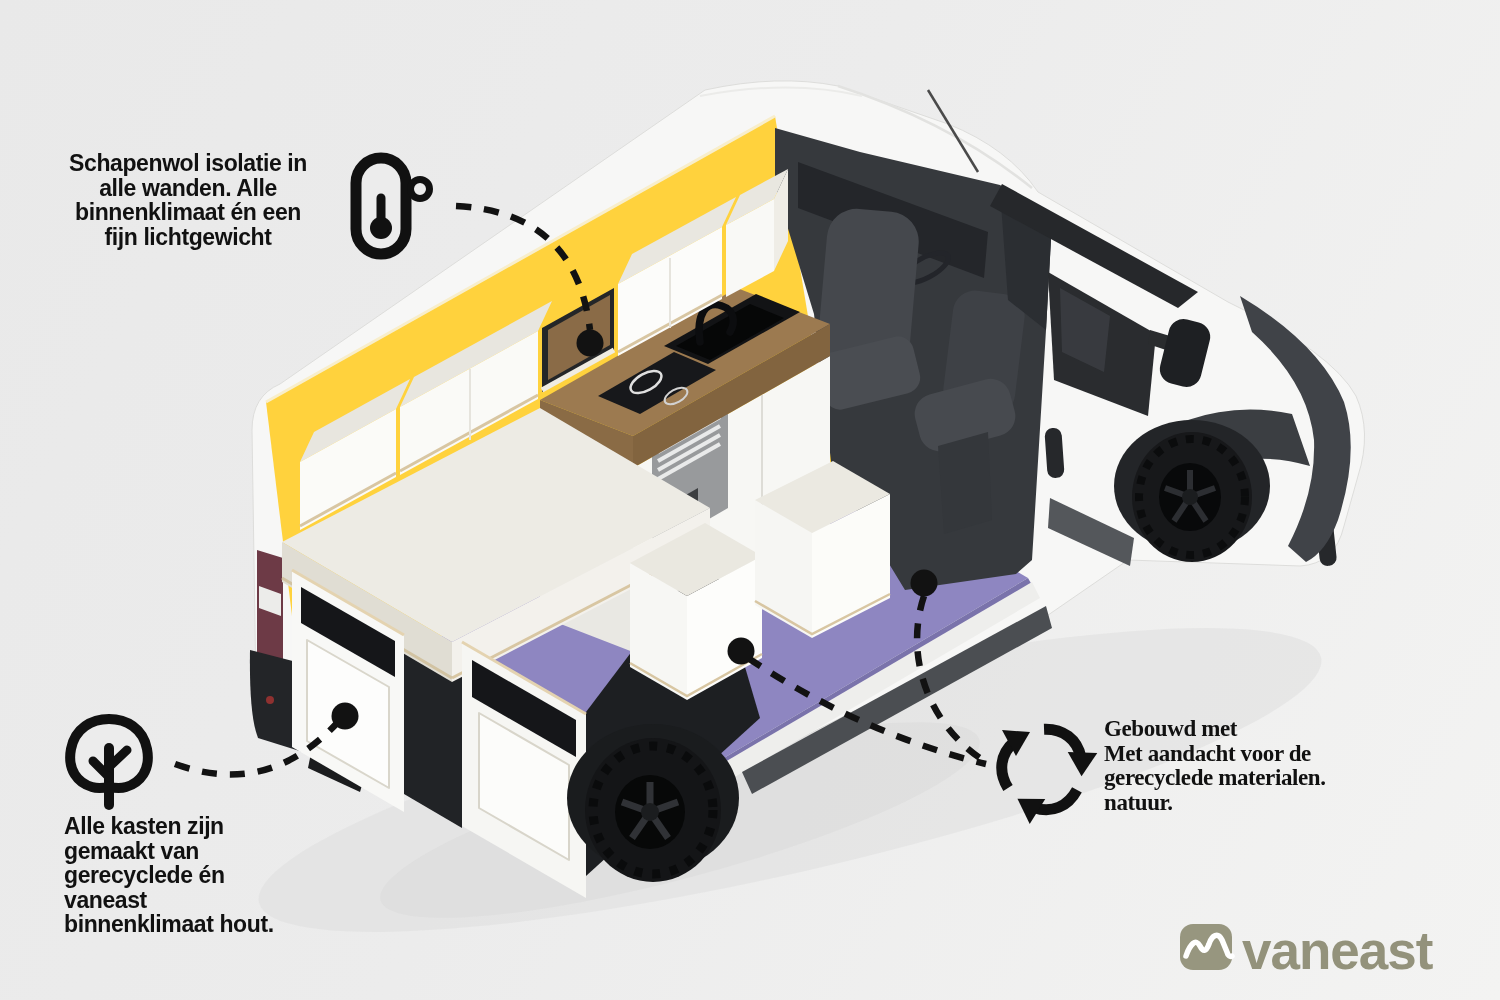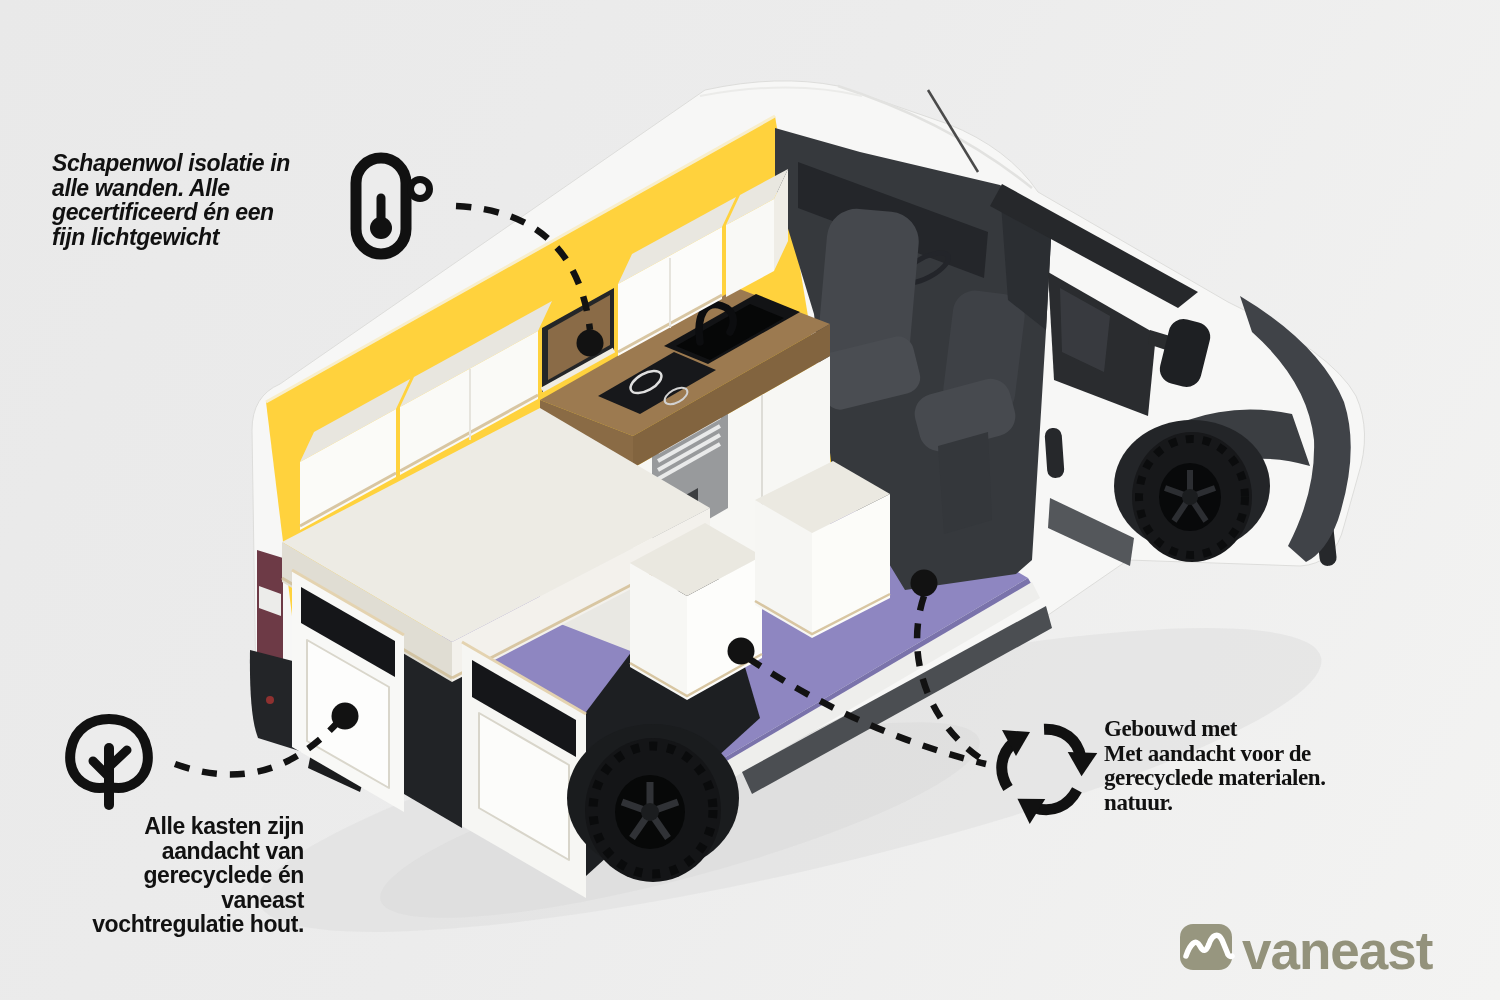--- a/index.html
+++ b/index.html
@@ -7,22 +7,22 @@
     position:relative;width:1500px;height:1000px;overflow:hidden;
     background:linear-gradient(118deg,#e9e9e9 0%,#ececec 45%,#f3f3f2 100%);
     font-family:"Liberation Sans",sans-serif;
   }
   .scene{position:absolute;left:0;top:0;width:1500px;height:1000px;display:block;}
   .caption{
     position:absolute;color:#111;font-weight:700;font-size:23px;line-height:24.6px;
     letter-spacing:-0.4px;
   }
   .caption span{display:block;}
-  .cap-insulation{left:52px;top:151px;width:272px;text-align:left;font-style:italic;}
-  .cap-wood{left:64px;top:814px;width:240px;text-align:right;}
+  .cap-insulation{left:52px;top:151px;width:272px;text-align:center;}
+  .cap-wood{left:64px;top:814px;width:240px;text-align:left;}
   .cap-recycled{left:1104px;top:717px;width:310px;text-align:left;font-family:Liberation Serif, serif;}
 </style>
 </head>
 <body>
 
 <div class="stage">
 
 <svg class="scene" viewBox="0 0 1500 1000">
 
   <g>
@@ -240,30 +240,30 @@
   <g class="logo-svg">
     <rect x="1180" y="924" width="52" height="46" rx="13" fill="#97967f"></rect>
     <path d="M1186,956 C1190,944 1196,938 1200,946 C1203,952 1206,952 1209,944 C1212,935 1218,932 1222,940 L1227,952 C1228,956 1230,957 1232,956" fill="none" stroke="#ffffff" stroke-width="5.5" stroke-linecap="round"></path>
     <text x="1242" y="969" font-family="Liberation Sans, sans-serif" font-weight="700" font-size="53" letter-spacing="-1" fill="#93927b">vaneast</text>
   </g>
 </svg>
 
 <div class="caption cap-insulation">
   <span>Schapenwol isolatie in</span>
   <span>alle wanden. Alle</span>
-  <span>gecertificeerd én een</span>
+  <span>binnenklimaat én een</span>
   <span>fijn lichtgewicht</span>
 </div>
 
 <div class="caption cap-wood">
   <span>Alle kasten zijn</span>
-  <span>aandacht van</span>
+  <span>gemaakt van</span>
   <span>gerecyclede én</span>
   <span>vaneast</span>
-  <span>vochtregulatie hout.</span>
+  <span>binnenklimaat hout.</span>
 </div>
 
 <div class="caption cap-recycled">
   <span>Gebouwd met</span>
   <span>Met aandacht voor de</span>
   <span>gerecyclede materialen.</span>
   <span>natuur.</span>
 </div>
 
 </div>

